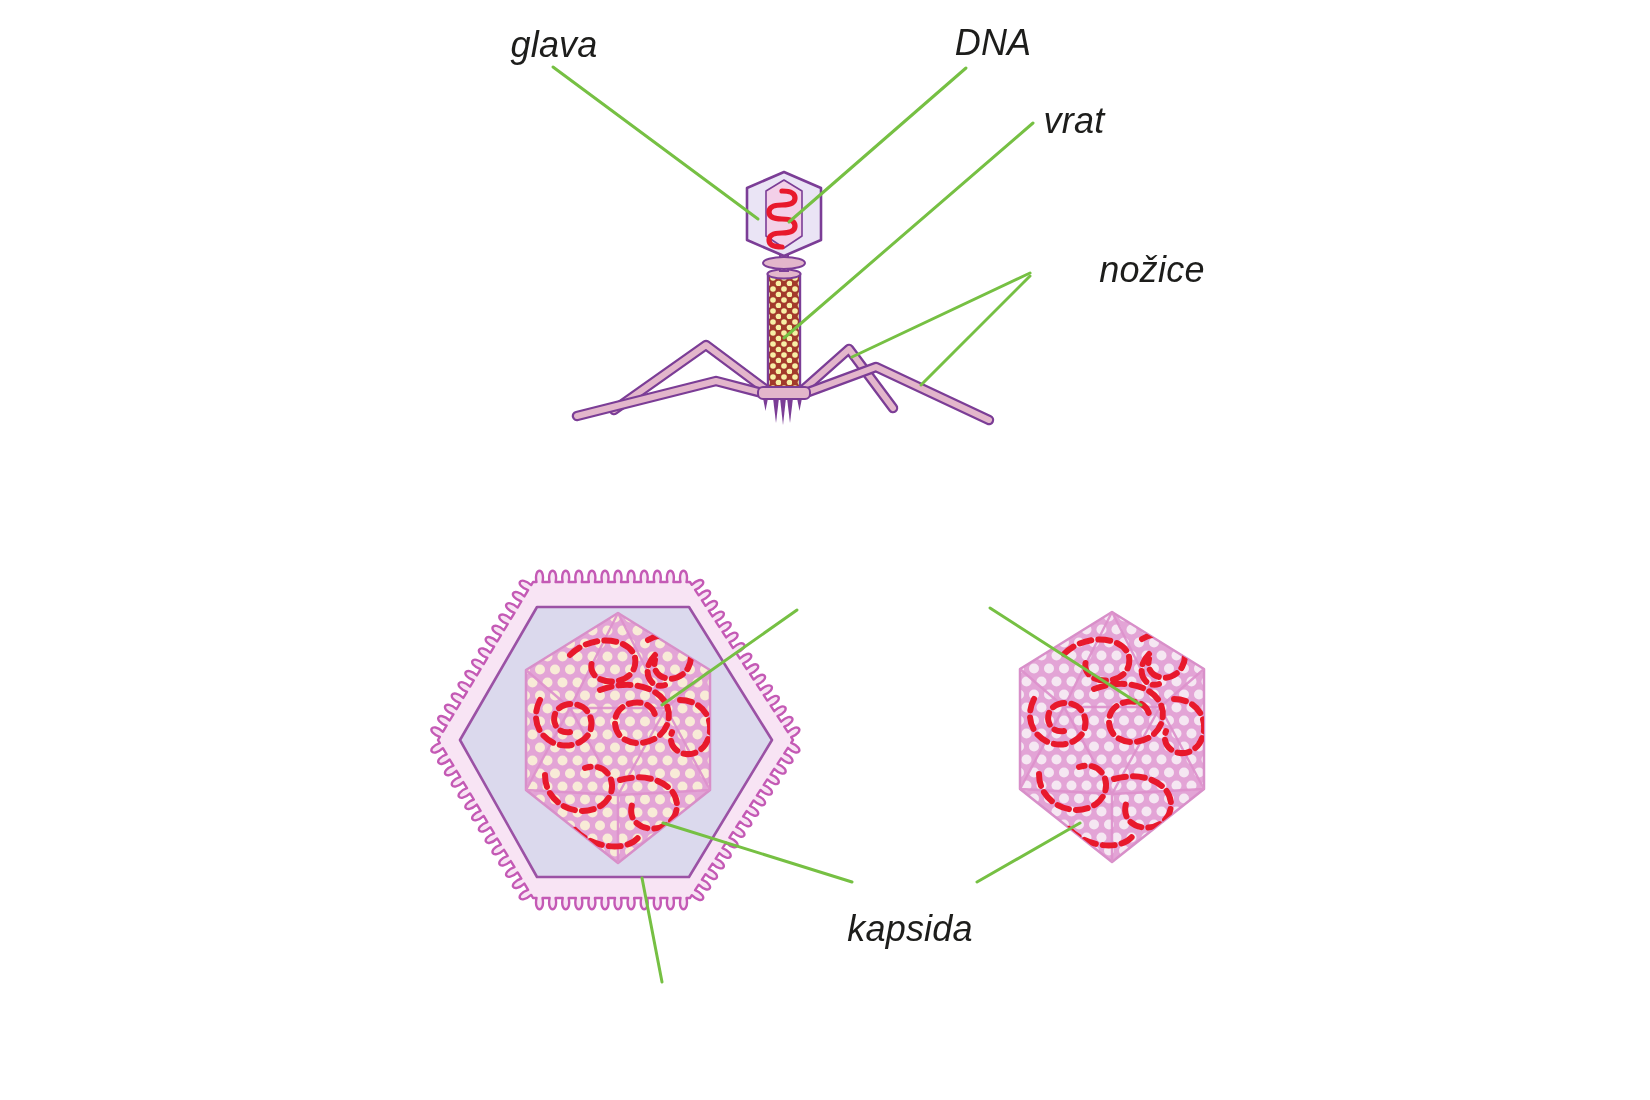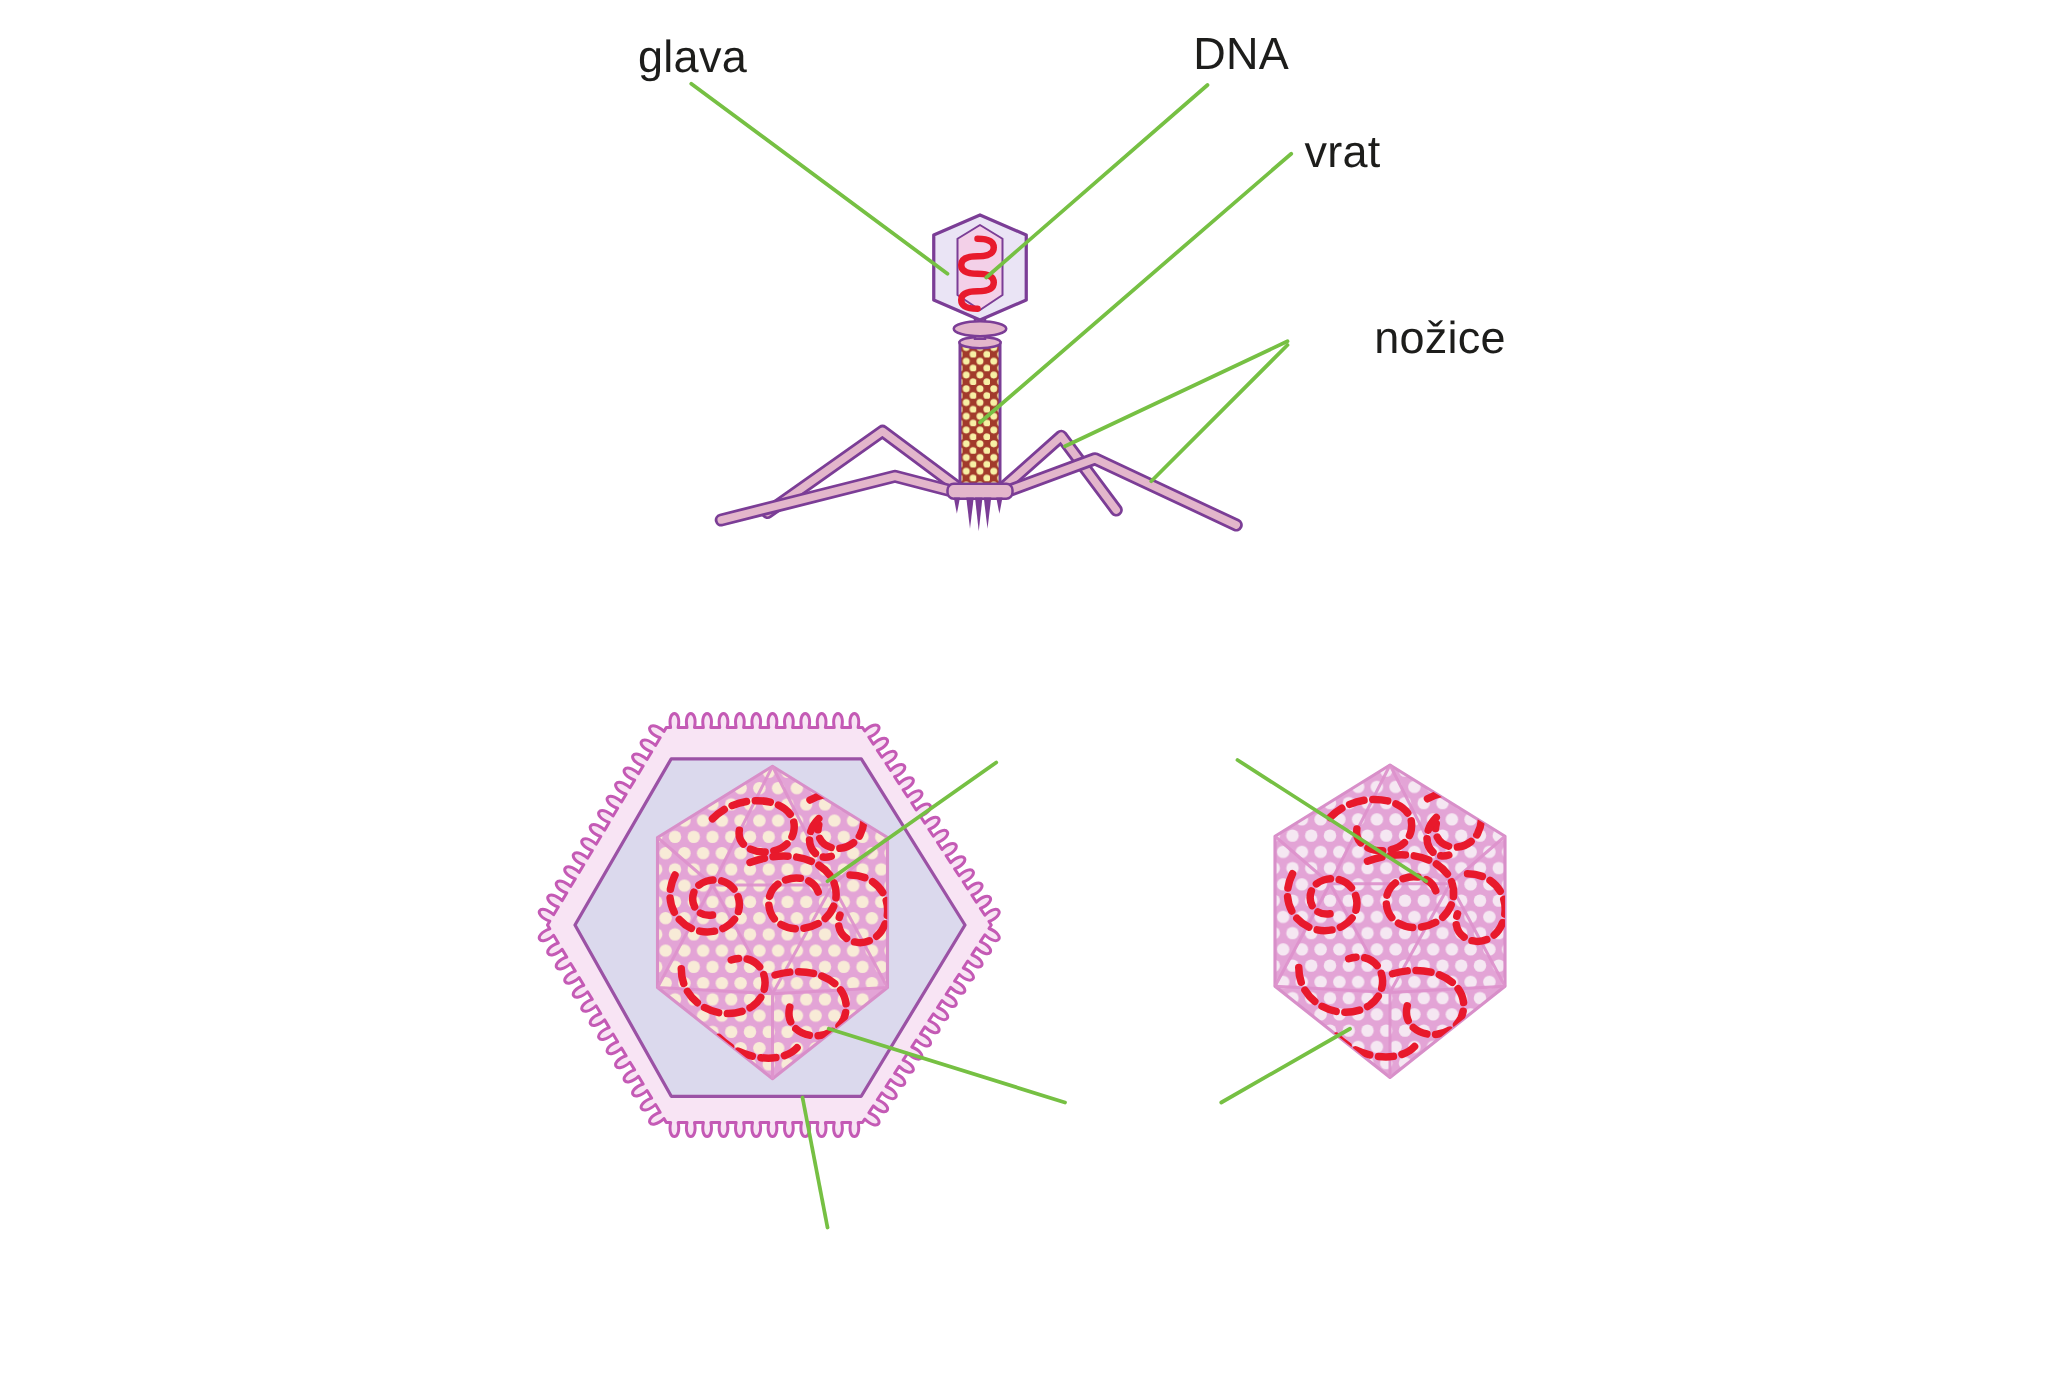--- a/index.html
+++ b/index.html
@@ -5,21 +5,21 @@
   html,body{margin:0;padding:0;background:#ffffff;}
   #stage{
     position:relative;width:1650px;height:1100px;overflow:hidden;
     background:var(--page-bg,#fff);
     font-family:"Liberation Sans","DejaVu Sans",sans-serif;
   }
   #art{position:absolute;left:0;top:0;}
   .lbl{
     position:absolute;transform:translate(-50%,-50%);
     font-size:36px;line-height:1.2;color:var(--text,#1d1d1b);
-    white-space:nowrap;text-align:center;letter-spacing:.2px;
+    white-space:nowrap;text-align:center;letter-spacing:.2px;font-style:italic;
   }
   
   .leader{stroke:var(--leader-line);stroke-width:3;stroke-linecap:round;fill:none}
   
   .head-outer{fill:var(--head-side);stroke:var(--outline-purple);stroke-width:2.6;stroke-linejoin:round}
   .head-inner{fill:var(--head-center);stroke:var(--outline-purple);stroke-width:1.6;stroke-linejoin:round}
   .coil{fill:none;stroke:var(--dna-red);stroke-width:5.2;stroke-linecap:round;stroke-linejoin:round}
   .pinkpart{fill:var(--phage-pink);stroke:var(--outline-purple);stroke-width:2}
   .sheath{fill:url(#sheathDots);stroke:var(--outline-purple);stroke-width:2.4}
   .sheath-bg{fill:var(--sheath-brown)}
@@ -147,14 +147,15 @@
       <line class="leader" x1="1080" y1="823" x2="977" y2="882"></line>
       <line class="leader" x1="642" y1="878" x2="662" y2="982"></line>
     </g>
   </svg>
 
   <div class="lbl" style="left:554px;top:45px">glava</div>
   <div class="lbl" style="left:993px;top:43px">DNA</div>
   <div class="lbl" style="left:1074px;top:121px">vrat</div>
   <div class="lbl" style="left:1152px;top:270px">nožice</div>
   <div class="lbl" style="left:910px;top:929px">
+    <div>kapsida</div>
   </div>
 </div>
 
 </body></html>

